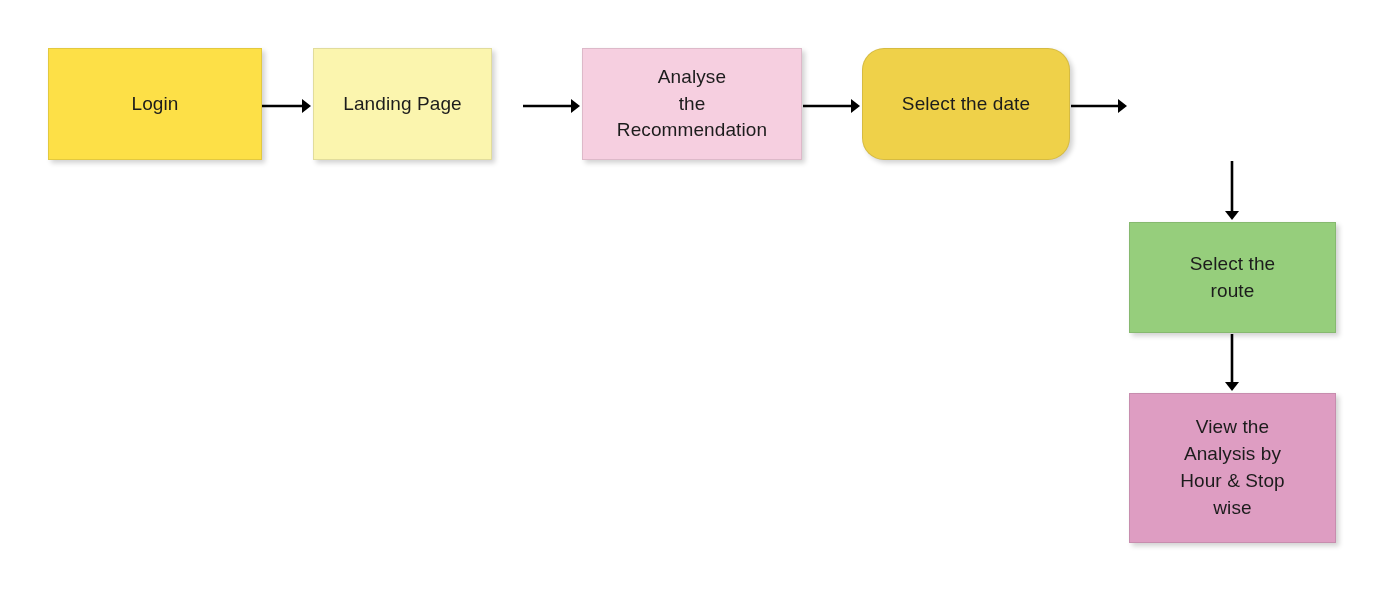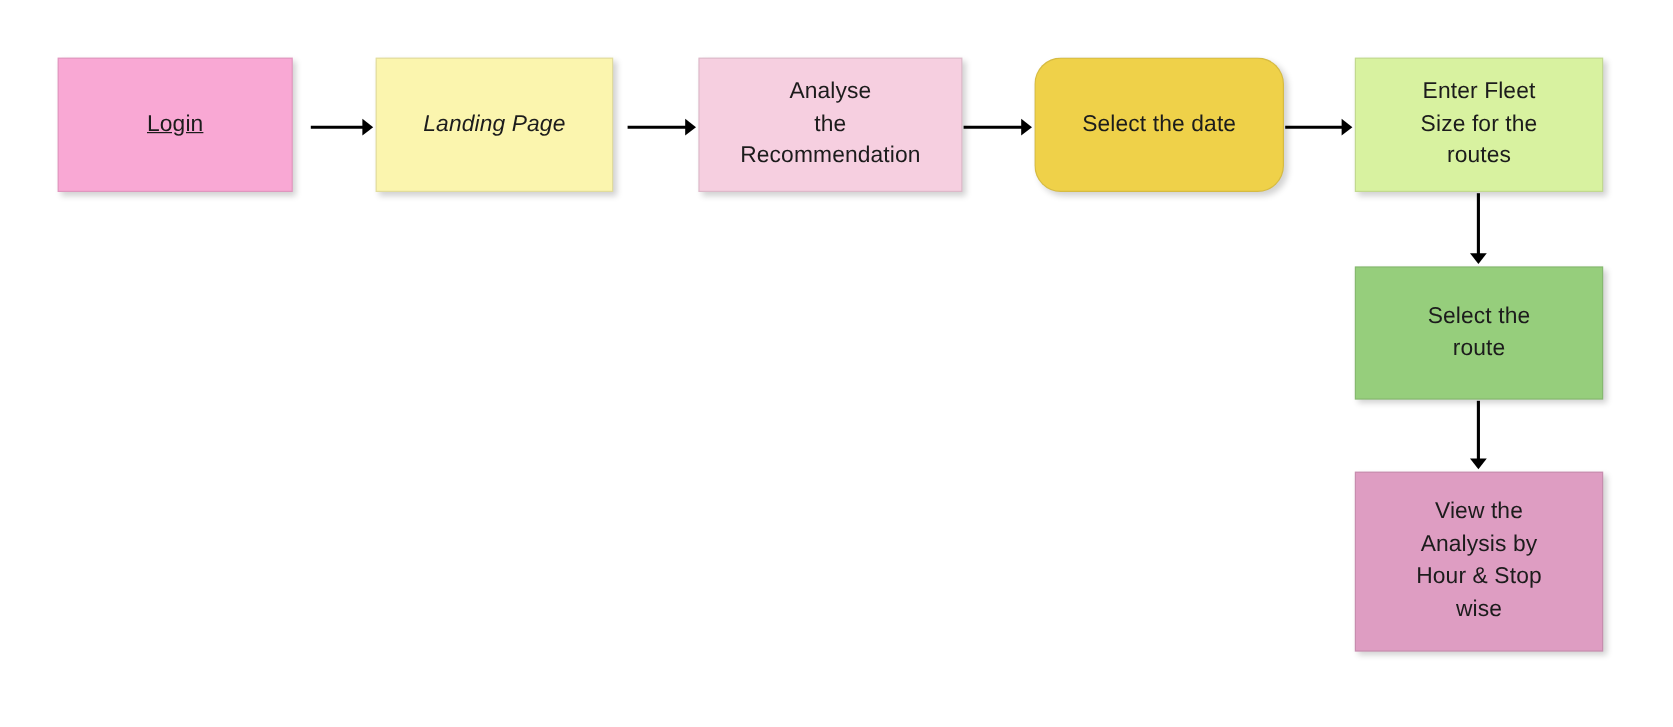--- a/index.html
+++ b/index.html
@@ -75,28 +75,25 @@
         <line x1="10" y1="10" x2="10" y2="61" stroke="#000000" stroke-width="2.6"></line>
         <polygon points="10,69 3,60 17,60" fill="#000000"></polygon>
       </svg>
     </div>
     <div class="edge" style="left: 1222px; top: 324px; width: 20px; height: 77px;">
       <svg width="20" height="77" viewBox="0 0 20 77">
         <line x1="10" y1="10" x2="10" y2="59" stroke="#000000" stroke-width="2.6"></line>
         <polygon points="10,67 3,58 17,58" fill="#000000"></polygon>
       </svg>
     </div>
-    <div class="node" style="left: 48px; top: 48px; width: 196px; height: 112px; background: #f9a8d4; font-size: 19px; color: rgb(28, 28, 28); text-decoration: underline;">Login</div>
-    <div class="node" style="left: 313px; top: 48px; width: 198px; height: 112px; background: rgb(251, 245, 174); font-size: 19px; color: rgb(28, 28, 28); font-style: italic;">Landing Page</div>
+    <div class="node" style="left: 48px; top: 48px; width: 214px; height: 112px; background: #fde047; font-size: 19px; color: rgb(28, 28, 28);">Login</div>
+    <div class="node" style="left: 313px; top: 48px; width: 179px; height: 112px; background: rgb(251, 245, 174); font-size: 19px; color: rgb(28, 28, 28);">Landing Page</div>
     <div class="node" style="left: 582px; top: 48px; width: 220px; height: 112px; background: rgb(246, 207, 224); font-size: 19px; color: rgb(28, 28, 28);">Analyse
 the
 Recommendation</div>
     <div class="node" style="left: 862px; top: 48px; width: 208px; height: 112px; background: rgb(239, 209, 73); font-size: 19px; color: rgb(28, 28, 28); border-radius: 22px;">Select the date</div>
-    <div class="node" style="left: 1129px; top: 48px; width: 207px; height: 112px; background: rgb(216, 242, 160); font-size: 19px; color: rgb(28, 28, 28);">Enter Fleet
-Size for the
-routes</div>
     <div class="node" style="left: 1129px; top: 222px; width: 207px; height: 111px; background: rgb(150, 206, 124); font-size: 19px; color: rgb(28, 28, 28);">Select the
 route</div>
     <div class="node" style="left: 1129px; top: 393px; width: 207px; height: 150px; background: rgb(222, 157, 194); font-size: 19px; color: rgb(28, 28, 28);">View the
 Analysis by
 Hour &amp; Stop
 wise</div>
   </div>
 
 </body></html>

